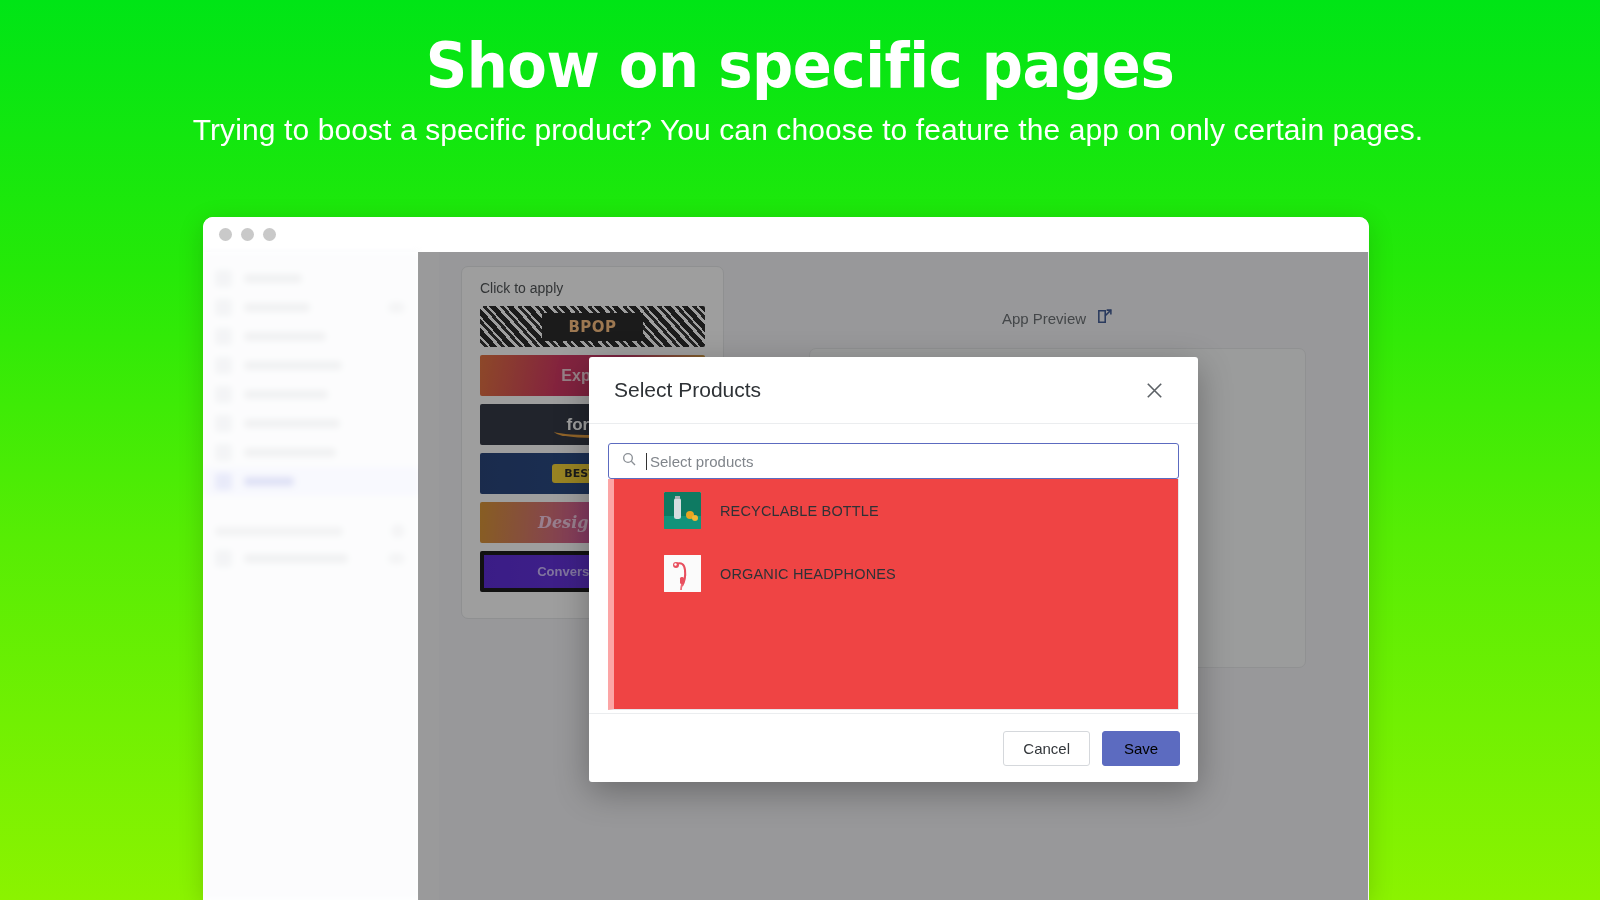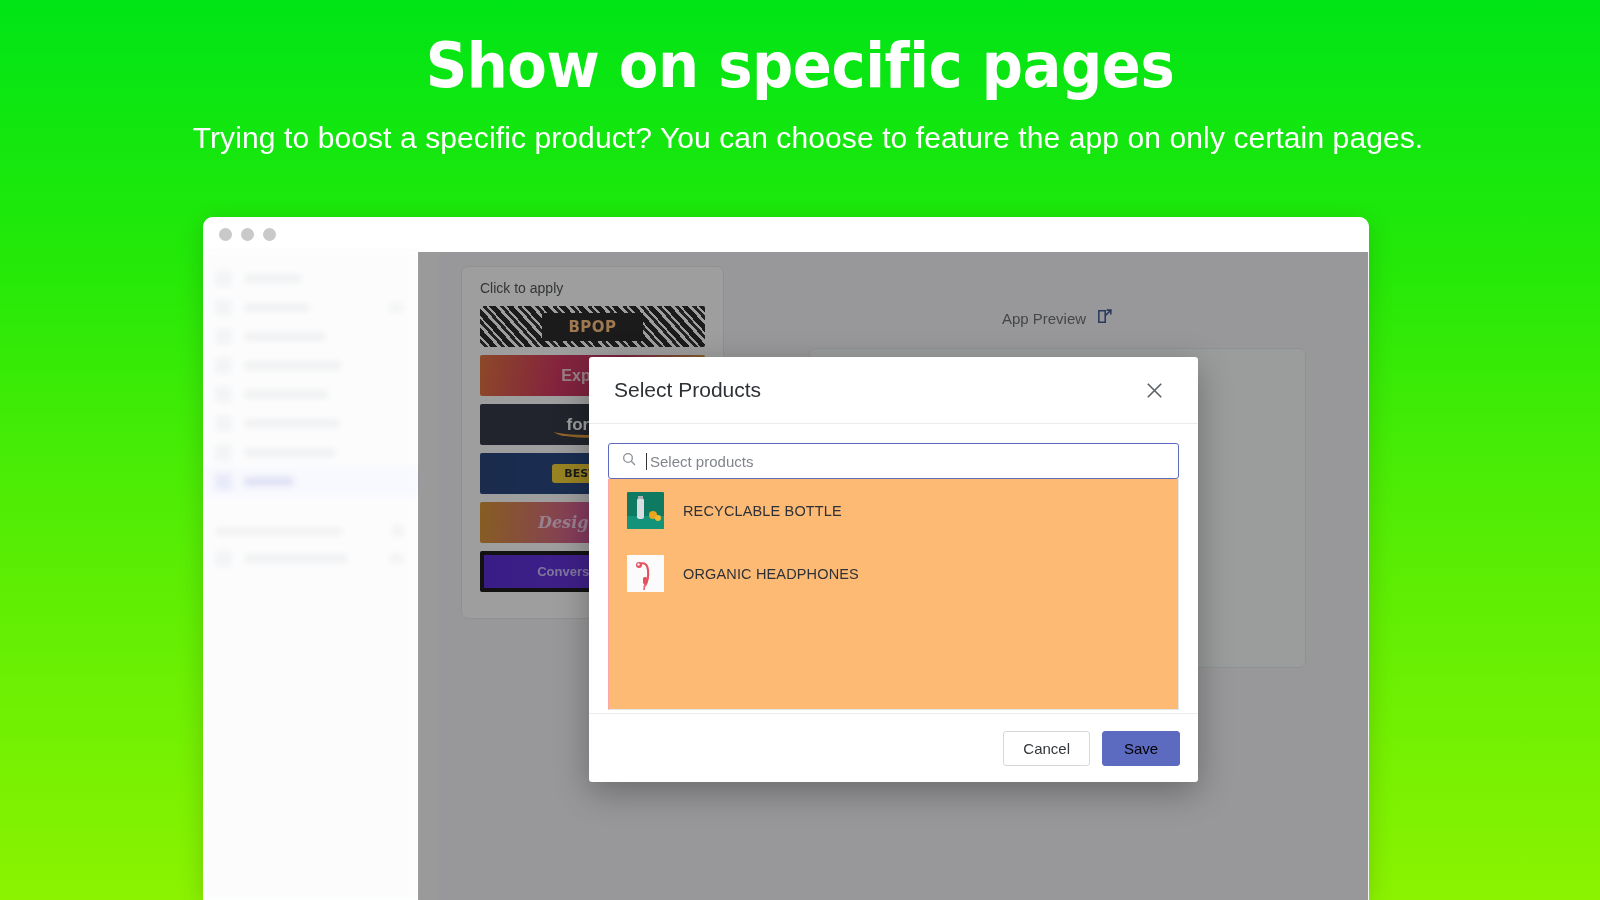--- a/index.html
+++ b/index.html
@@ -23,21 +23,21 @@
   .hero-title {
     font-family: "DejaVu Sans", sans-serif;
     font-weight: bold;
     font-size: 62px;
     line-height: 1.15;
     color: #ffffff;
     letter-spacing: -0.5px;
     transform: scaleX(0.93);
   }
   .hero-sub {
-    margin-top: 20px;
+    margin-top: 12px;
     font-family: "Liberation Sans", sans-serif;
     font-weight: normal;
     font-size: 30px;
     color: #ffffff;
     letter-spacing: 0.1px;
     padding-left: 16px;
   }
 
   
   .app-window {
@@ -262,26 +262,27 @@
     display: flex; align-items: center;
     padding: 0 12px;
     gap: 9px;
     background: #fff;
   }
   .search-caret {
     width: 1px; height: 17px; background: #333; margin-right: -6px;
   }
   .search-ph { font-size: 15px; color: #80858b; }
   .prod-list {
-    border-left: 1px solid #fca5a5;
+    border-left: 6px solid #fca5a5;
     border-right: 1px solid #e4e6e9;
     border-bottom: 1px solid #e4e6e9;
     height: 231px;
     overflow: hidden;
-    background: #fdba74;
+    background: #ef4444;
+    padding-left: 32px;
   }
   .prod-item {
     display: flex; align-items: center;
     height: 63px;
     padding-left: 18px;
     gap: 19px;
     cursor: pointer;
   }
   .thumb {
     width: 37px; height: 37px; flex: 0 0 37px;

